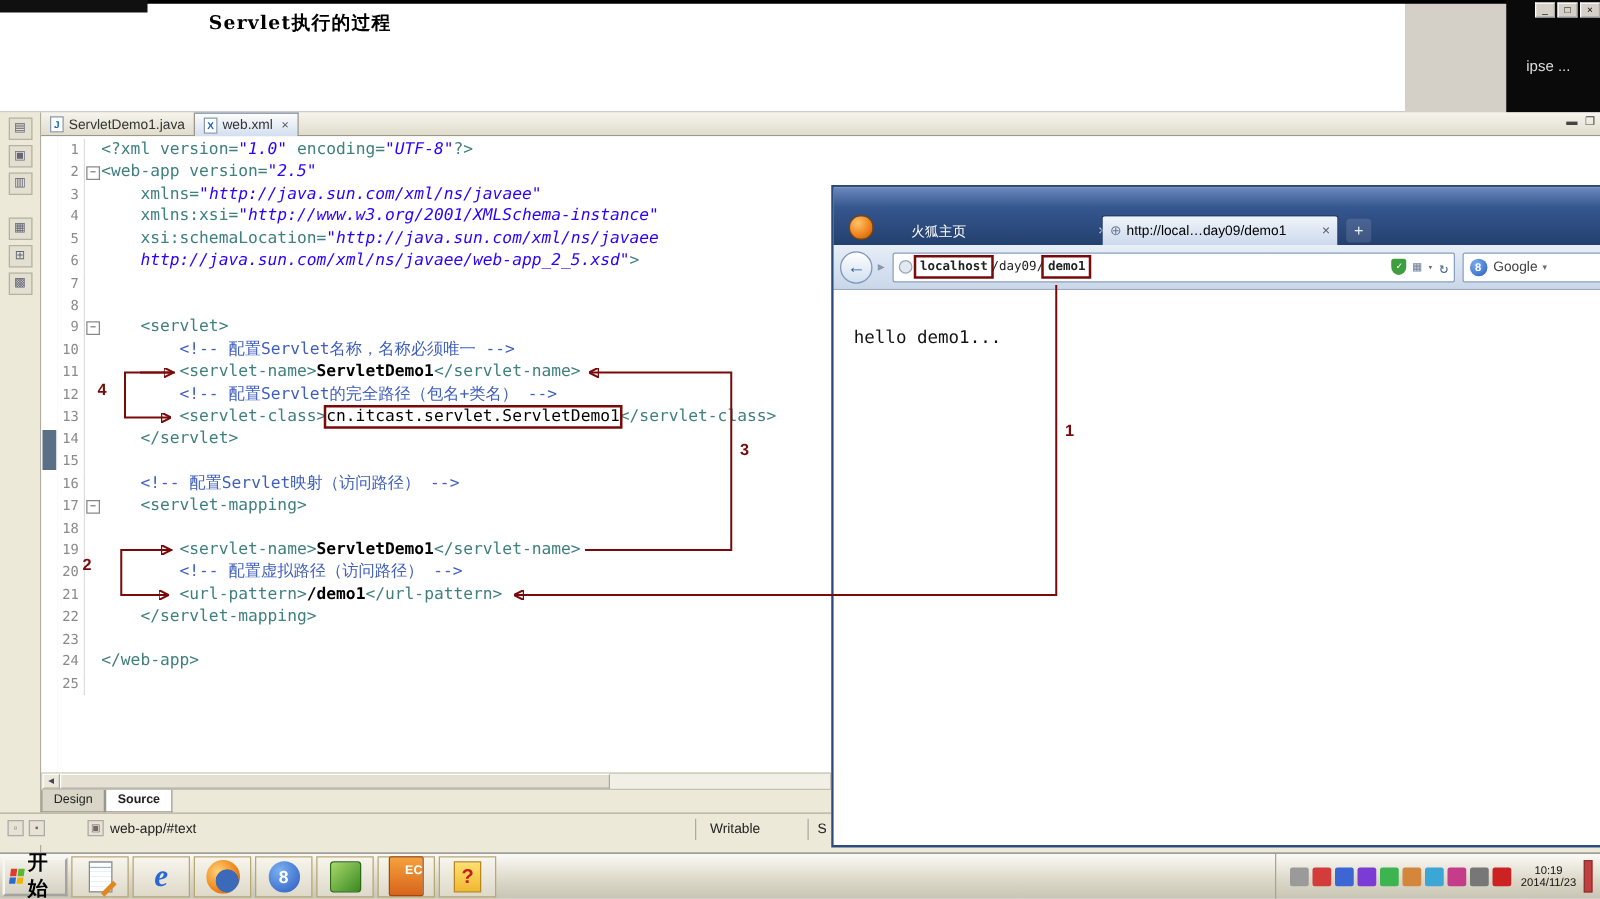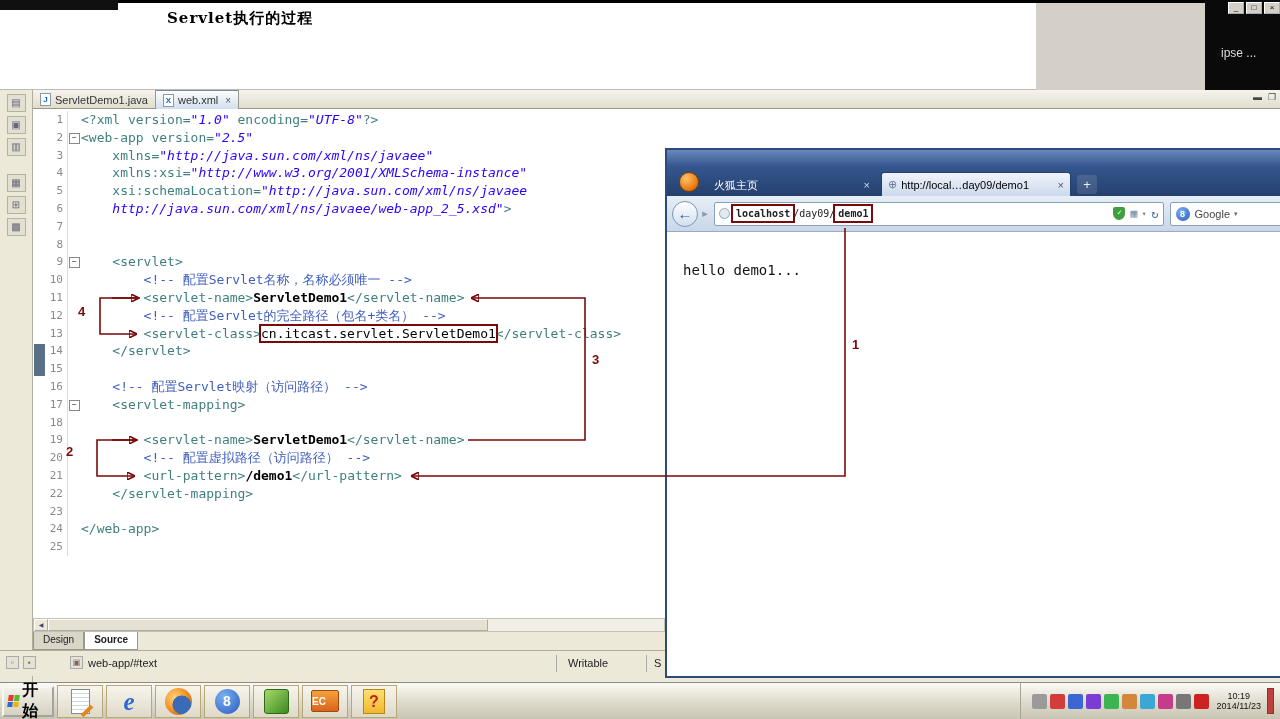--- a/index.html
+++ b/index.html
@@ -1,20 +1,20 @@
 <!DOCTYPE html>
 <html><head>
 <meta charset="utf-8">
 <style>
   *{margin:0;padding:0;box-sizing:border-box;}
   html,body{width:1280px;height:719px;}
   body{position:relative;overflow:hidden;background:#d4d0c8;font-family:"Liberation Sans",sans-serif;}
 
   
-  #top-white{position:absolute;left:0;top:0;width:1036px;height:90px;background:#fff;border-bottom:1px solid #bbb;}
+  #top-white{position:absolute;left:0;top:0;width:1124px;height:90px;background:#fff;border-bottom:1px solid #bbb;}
   #top-strip{position:absolute;left:0;top:0;width:1280px;height:3px;background:#000;}
   #top-left-black{position:absolute;left:0;top:0;width:118px;height:10px;background:#101010;}
   #slide-title{position:absolute;left:167px;top:9px;font-family:"DejaVu Serif",serif;font-weight:bold;font-size:15px;color:#000;letter-spacing:1px;}
   #top-right-black{position:absolute;left:1205px;top:0;width:75px;height:90px;background:#0a0a0a;}
   #overlay-text{position:absolute;left:16px;top:46px;font-size:12px;color:#ddd;white-space:nowrap;}
   #win-controls{position:absolute;left:1228px;top:2px;display:flex;gap:2px;}
   .wc-btn{width:16px;height:12px;background:#d4d0c8;border:1px outset #fff;font-size:8px;line-height:9px;text-align:center;color:#000;cursor:default;}
 
   
   #ide{position:absolute;left:0;top:90px;width:1280px;height:592px;background:#ece9d8;z-index:10;}
@@ -49,21 +49,21 @@
   #status-bar{position:absolute;left:0;top:560px;width:1280px;height:26px;background:#ece9d8;border-top:1px solid #b0ad9e;font-size:11px;color:#222;}
   .sb-item{position:absolute;top:6px;white-space:nowrap;}
   .sb-ic{position:absolute;top:5px;width:13px;height:13px;border:1px solid #aaa;background:#e6e3d4;font-size:8px;line-height:12px;text-align:center;color:#766;}
   .sb-sep{position:absolute;top:4px;width:1px;height:17px;background:#aaa;}
 
   
   #firefox{position:absolute;left:665px;top:148px;width:620px;height:530px;background:#fff;border:2px solid #2c4a7c;z-index:30;}
   #ff-titlebar{position:absolute;left:0;top:0;width:100%;height:46px;background:linear-gradient(180deg,#6a88bc 0%,#35568e 35%,#24406e 100%);}
   #ff-btn{position:absolute;left:12px;top:22px;width:20px;height:20px;border-radius:50%;background:radial-gradient(circle at 35% 30%,#ffc36a,#ee7f18 60%,#b85a08);border:1px solid #7c420c;}
   .ff-tab{position:absolute;bottom:0;display:flex;align-items:center;font-size:11px;}
-  #ff-tab1{left:39px;width:172px;height:22px;color:#fff;padding:0 8px;}
+  #ff-tab1{left:54px;width:172px;height:22px;color:#fff;padding:0 8px;}
   #ff-tab1 .tab-close{margin-left:auto;color:#cdd4e4;}
   #ff-tab2{left:214px;width:190px;height:24px;background:linear-gradient(#f0f4fb,#ccd9ec);border:1px solid #24406e;border-bottom:none;border-radius:3px 3px 0 0;color:#000;padding:0 6px;gap:4px;}
   #ff-tab2 .tab-close{margin-left:auto;color:#556;}
   #ff-tab2 .tab-label{overflow:hidden;white-space:nowrap;}
   .globe-ic{color:#667a94;font-size:11px;}
   #ff-newtab{position:absolute;left:410px;bottom:2px;width:20px;height:19px;color:#e8edf6;font-size:13px;text-align:center;line-height:19px;background:rgba(255,255,255,.12);border-radius:3px;}
   #ff-navbar{position:absolute;left:0;top:46px;width:100%;height:36px;background:linear-gradient(#e7eef7,#c9d7e9);border-bottom:1px solid #9aaac2;display:flex;align-items:center;}
   #ff-back{margin-left:5px;width:26px;height:26px;flex:none;border-radius:50%;background:linear-gradient(#fefefe,#d2e0f0);border:1px solid #7e96ba;color:#2a5aa0;font-size:15px;font-weight:bold;text-align:center;line-height:24px;}
   #ff-fwd{width:14px;flex:none;color:#8898ac;font-size:11px;text-align:center;}
   #ff-urlbar{display:flex;align-items:center;height:24px;background:#fff;border:1px solid #8ba0bc;border-radius:2px;margin-left:2px;width:478px;padding:0 4px;font-family:"DejaVu Sans Mono",monospace;font-size:10px;color:#222;}
@@ -101,21 +101,21 @@
   .win-flag i:nth-child(3){background:#2a6ad4;}
   .win-flag i:nth-child(4){background:#f0b400;}
   #start-label{font-size:16px;font-weight:bold;color:#000;}
   .ql-box{width:46px;height:33px;margin-left:3px;border:1px solid #b8a878;background:linear-gradient(#f7f5ed,#ded9c8);display:flex;align-items:center;justify-content:center;}
   .ic-notes{width:19px;height:25px;background:repeating-linear-gradient(#fff,#fff 3px,#9ab4cc 4px);border:1px solid #8a8a8a;position:relative;}
   .ic-notes::after{content:"";position:absolute;right:-5px;bottom:0;width:14px;height:4px;background:#e08820;transform:rotate(-45deg);}
   .ic-e{font-family:"Liberation Serif",serif;font-style:italic;font-weight:bold;font-size:25px;color:#2a68d8;line-height:25px;}
   .ic-fox{width:27px;height:27px;border-radius:50%;background:radial-gradient(circle at 62% 62%,#3a6ab8 0 38%,transparent 40%),radial-gradient(circle at 35% 35%,#ffd27a,#f08a1c 55%,#b84e10);}
   .ic-8{width:25px;height:25px;border-radius:50%;background:radial-gradient(circle at 35% 30%,#7ab0f0,#2a5ac0);color:#fff;font-weight:bold;font-size:14px;text-align:center;line-height:25px;}
   .ic-green{width:25px;height:25px;border-radius:3px;border:1px solid #2c6a18;background:linear-gradient(135deg,#a8d86a,#3a8a22);}
-  .ic-ec{width:28px;height:22px;border-radius:2px;border:1px solid #a04810;background:linear-gradient(#f4a23c,#d8641c);color:#fff;font-weight:bold;font-size:10px;text-align:left;line-height:21px;}
+  .ic-ec{width:28px;height:32px;border-radius:2px;border:1px solid #a04810;background:linear-gradient(#f4a23c,#d8641c);color:#fff;font-weight:bold;font-size:10px;text-align:right;line-height:21px;}
   .ic-help{width:22px;height:25px;border:1px solid #b8861c;background:linear-gradient(#ffe070,#f0b830);color:#c02020;font-weight:bold;font-size:16px;text-align:center;line-height:24px;}
   #tray{margin-left:auto;height:100%;display:flex;align-items:center;padding:0 6px 0 8px;border-left:1px solid #a8a496;}
   .tray-ic{width:15px;height:15px;border-radius:2px;margin-left:3px;}
   #clock{margin-left:8px;text-align:center;font-size:9px;line-height:10px;color:#111;}
   #tray-end{width:7px;height:26px;background:#c04040;border:1px solid #903030;margin-left:6px;}
 </style>
 </head>
 <body>
 
 <div id="top-white">

